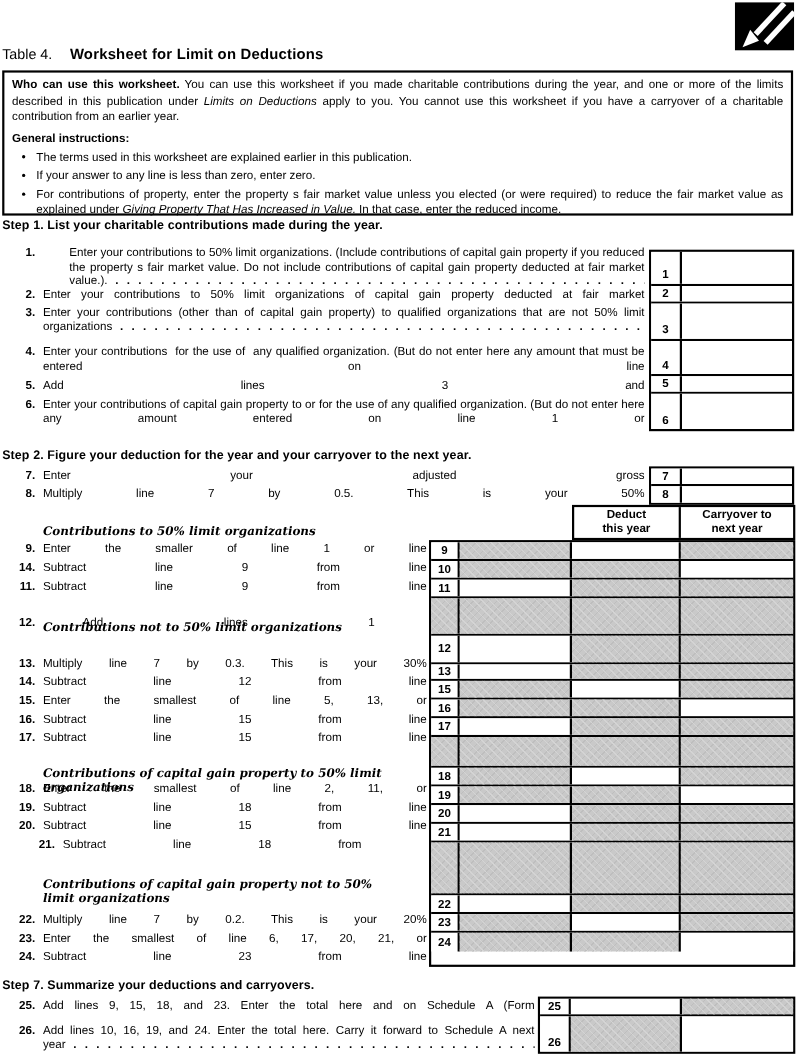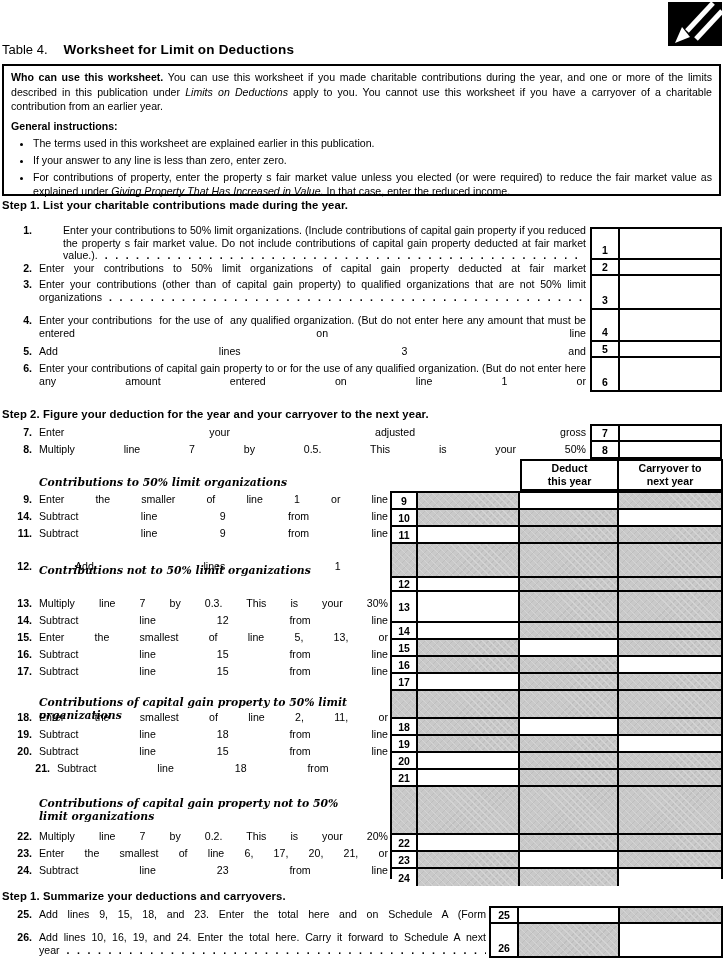--- a/index.html
+++ b/index.html
@@ -253,34 +253,28 @@
       <div class="cell w" style="width:102px;"></div>
       <div class="cell g" style="width:99px;"></div>
       <div class="cell flex1 g"></div>
     </div>
     <div class="trow" style="height:34px;">
       <div class="cell g" style="width:26px;"></div>
       <div class="cell g" style="width:102px;"></div>
       <div class="cell g" style="width:99px;"></div>
       <div class="cell flex1 g"></div>
     </div>
-    <div class="trow" style="height:14px;">
+    <div class="trow" style="height:26px;">
       <div class="cell num-box" style="width:26px;">12</div>
       <div class="cell w" style="width:102px;"></div>
       <div class="cell g" style="width:99px;"></div>
       <div class="cell flex1 g"></div>
     </div>
-    <div class="trow" style="height:31px;">
+    <div class="trow" style="height:15px;">
       <div class="cell num-box" style="width:26px;">13</div>
-      <div class="cell w" style="width:102px;"></div>
-      <div class="cell g" style="width:99px;"></div>
-      <div class="cell flex1 g"></div>
-    </div>
-    <div class="trow" style="height:17px;">
-      <div class="cell num-box" style="width:26px;">14</div>
       <div class="cell w" style="width:102px;"></div>
       <div class="cell g" style="width:99px;"></div>
       <div class="cell flex1 g"></div>
     </div>
     <div class="trow" style="height:17px;">
       <div class="cell num-box" style="width:26px;">15</div>
       <div class="cell g" style="width:102px;"></div>
       <div class="cell w" style="width:99px;"></div>
       <div class="cell flex1 g"></div>
     </div>
@@ -345,21 +339,21 @@
       <div class="cell flex1 g"></div>
     </div>
     <div class="trow" style="height:17px;">
       <div class="cell num-box" style="width:26px;">24</div>
       <div class="cell g" style="width:102px;"></div>
       <div class="cell g" style="width:99px;"></div>
       <div class="cell flex1 w"></div>
     </div>
   </div>
 
-  <div class="step-h" style="top:890px;">Step 1. Summarize your deductions and carryovers.</div>
+  <div class="step-h" style="top:890px;">Step 7. Summarize your deductions and carryovers.</div>
 
   <div class="line" style="top:908px;left:0;width:486px;">
       <span class="num">25.</span>
       <span class="txt dotted h1">Add lines 9, 15, 18, and 23. Enter the total here and on Schedule A (Form 1040)</span>
     </div>
   <div class="line" style="top:931px;left:0;width:486px;">
       <span class="num">26.</span>
       <span class="txt dotted h2">Add lines 10, 16, 19, and 24. Enter the total here. Carry it forward to Schedule A next year</span>
     </div>
 

